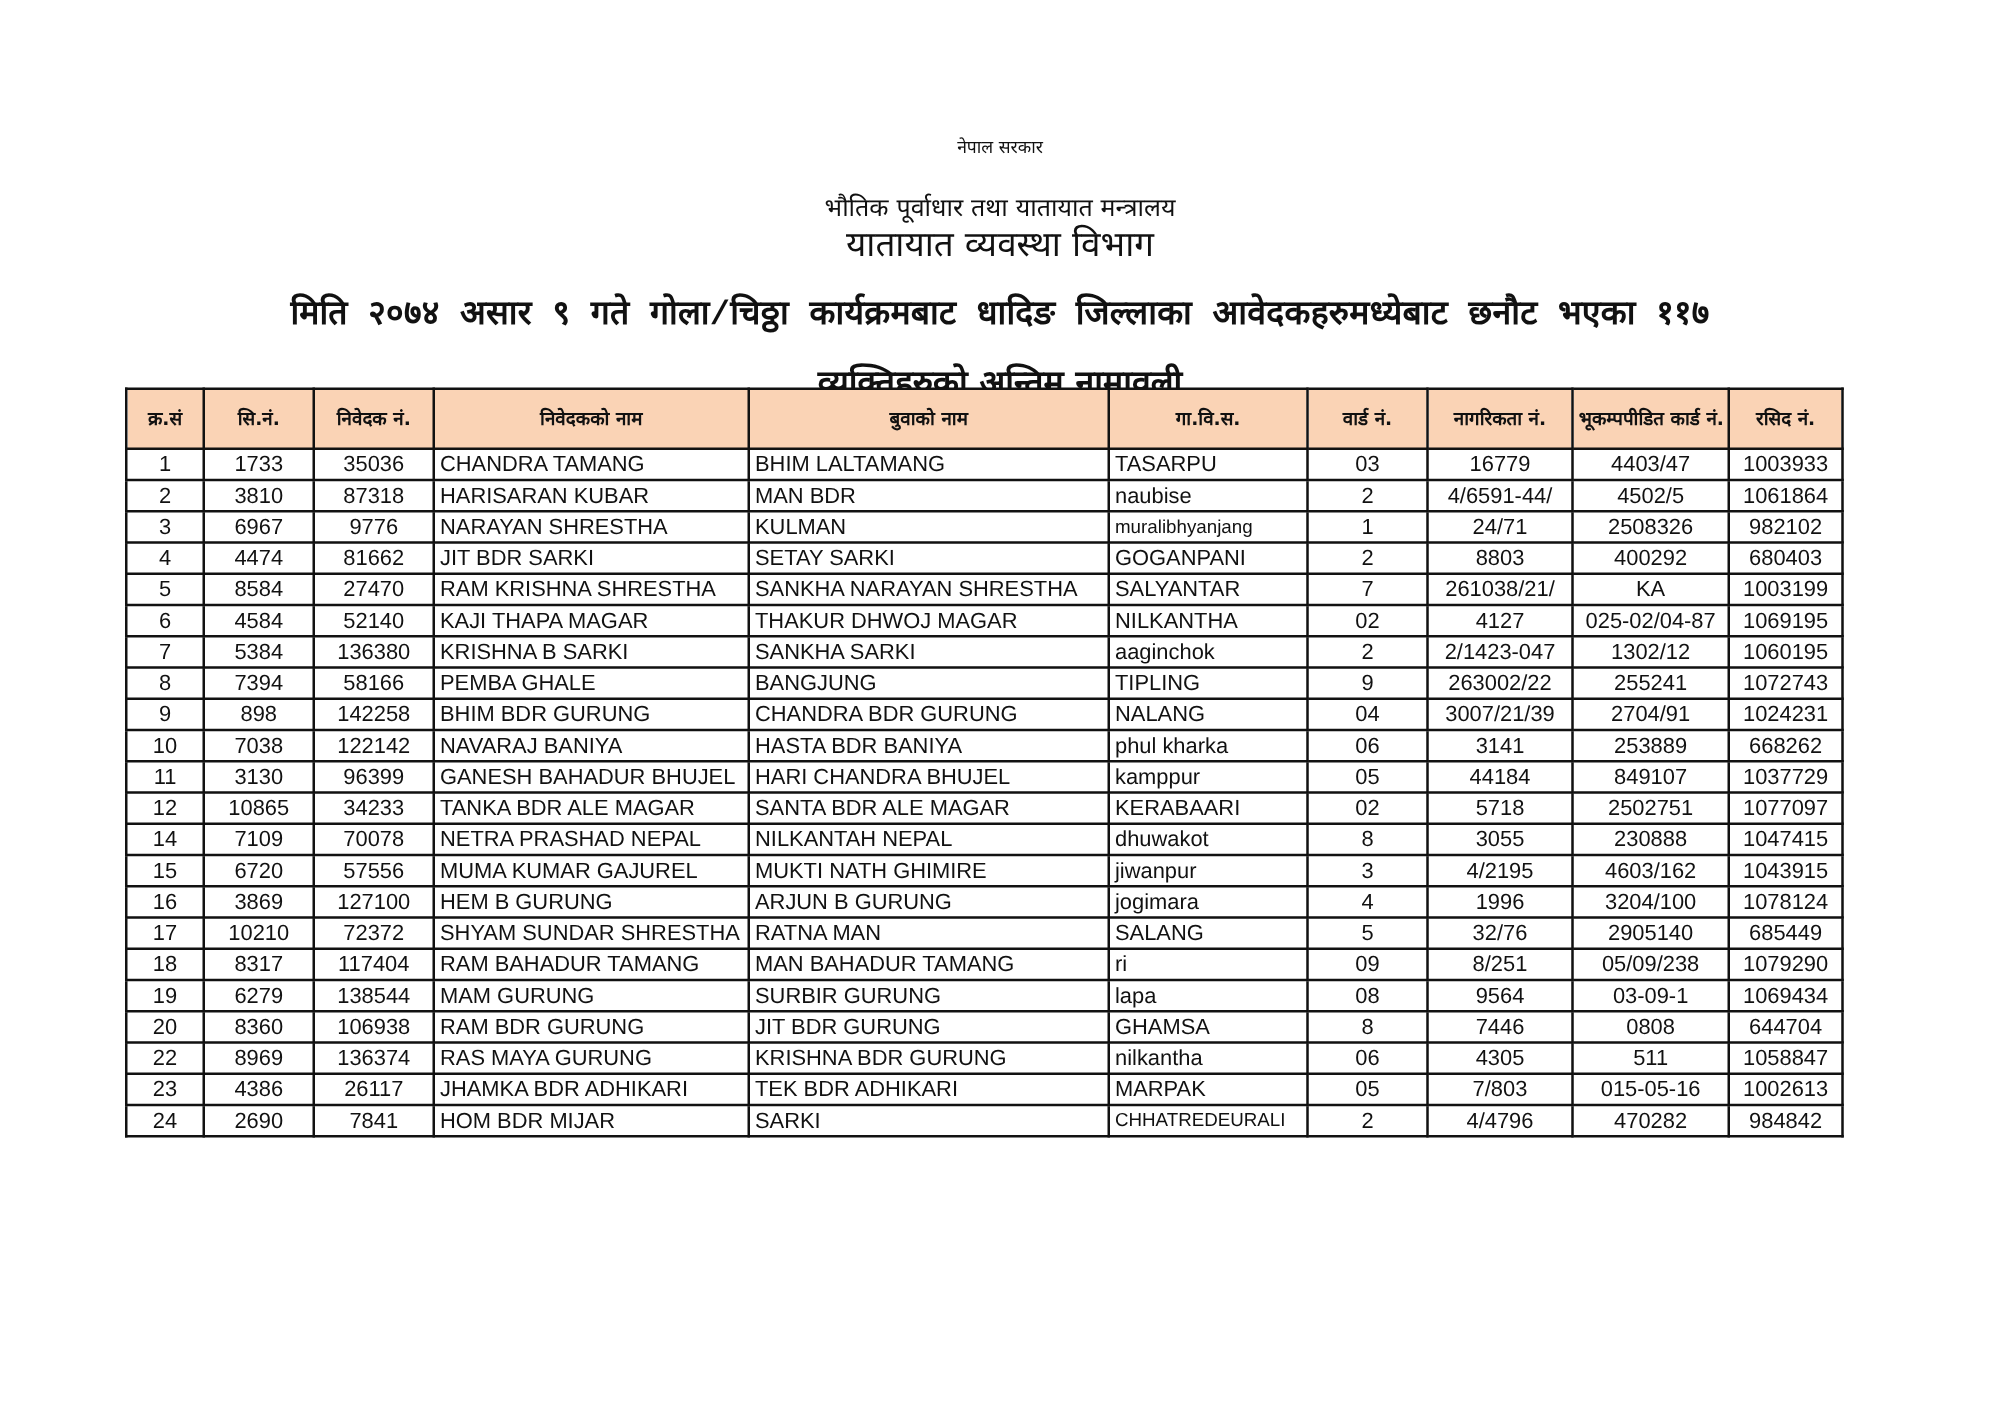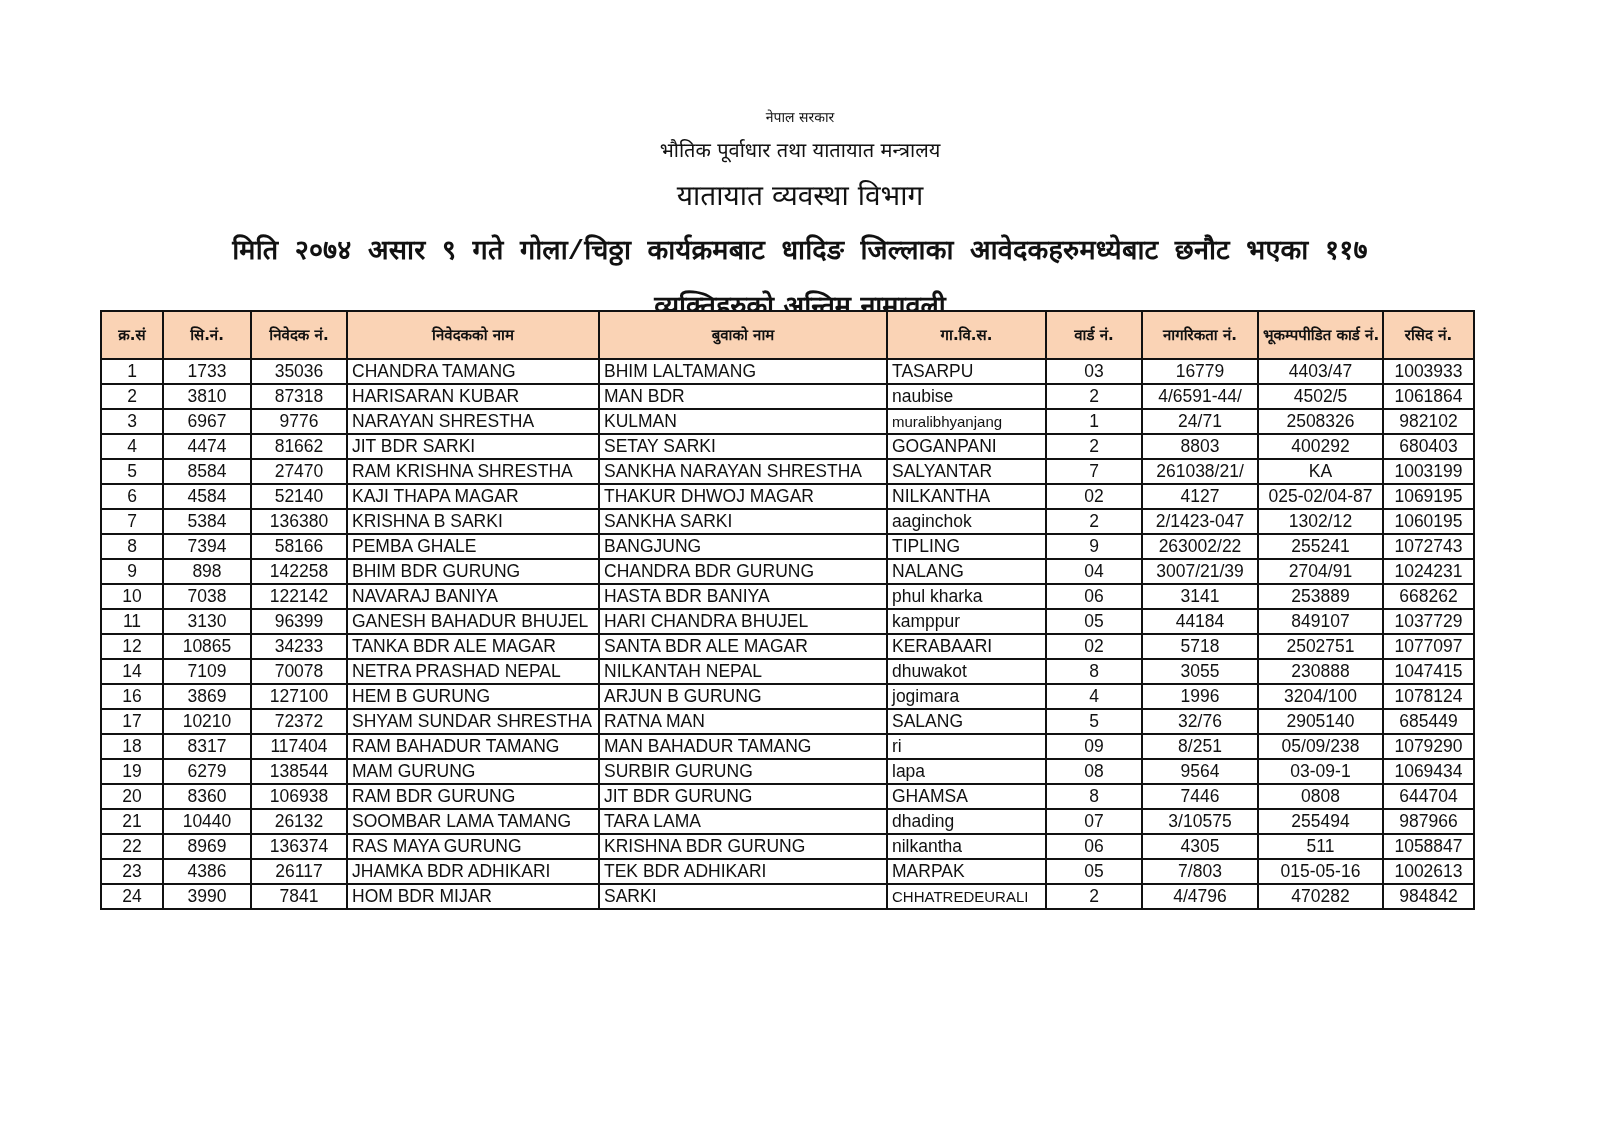--- a/index.html
+++ b/index.html
@@ -1,19 +1,19 @@
 <!DOCTYPE html>
 <html><head>
 <meta charset="utf-8">
 <style>
   html, body { margin:0; padding:0; background:#ffffff; }
   body { width:1600px; height:1131px; position:relative; overflow:hidden; font-family:"Liberation Sans", sans-serif; color:#111; }
   .hdr { position:absolute; left:0; width:1600px; text-align:center; font-family:"DejaVu Sans", sans-serif; }
   .gov { top:107px; font-size:14px; }
-  .ministry { top:136px; font-size:20px; }
+  .ministry { top:152px; font-size:20px; }
   .dept { top:175px; font-size:28px; }
   .title1 { top:230px; font-size:27px; font-weight:bold; letter-spacing:0.2px;font-family:Liberation Mono, monospace; }
   .title2 { top:286px; font-size:27px; font-weight:bold; }
   table { position:absolute; left:100px; top:310px; border-collapse:collapse; table-layout:fixed; width:1373px; }
   th, td { border:2px solid #111; padding:0 4px; white-space:nowrap; overflow:hidden; }
   th { background:#fad3b5; height:46px; font-family:"DejaVu Sans", sans-serif; font-size:15px; font-weight:bold; line-height:17px; }
   td { height:23px; font-size:17.5px; line-height:23px; }
   td.c { text-align:center; }
   td.l { text-align:left; }
   td.small { font-size:15px; }
@@ -205,20 +205,32 @@
         <td class="c">70078</td>
         <td class="l">NETRA PRASHAD NEPAL</td>
         <td class="l">NILKANTAH NEPAL</td>
         <td class="l">dhuwakot</td>
         <td class="c">8</td>
         <td class="c">3055</td>
         <td class="c">230888</td>
         <td class="c">1047415</td>
       </tr>
       <tr>
+        <td class="c">15</td>
+        <td class="c">6720</td>
+        <td class="c">57556</td>
+        <td class="l">MUMA KUMAR GAJUREL</td>
+        <td class="l">MUKTI NATH GHIMIRE</td>
+        <td class="l">jiwanpur</td>
+        <td class="c">3</td>
+        <td class="c">4/2195</td>
+        <td class="c">4603/162</td>
+        <td class="c">1043915</td>
+      </tr>
+      <tr>
         <td class="c">16</td>
         <td class="c">3869</td>
         <td class="c">127100</td>
         <td class="l">HEM B GURUNG</td>
         <td class="l">ARJUN B GURUNG</td>
         <td class="l">jogimara</td>
         <td class="c">4</td>
         <td class="c">1996</td>
         <td class="c">3204/100</td>
         <td class="c">1078124</td>
@@ -265,32 +277,20 @@
         <td class="c">106938</td>
         <td class="l">RAM BDR GURUNG</td>
         <td class="l">JIT BDR GURUNG</td>
         <td class="l">GHAMSA</td>
         <td class="c">8</td>
         <td class="c">7446</td>
         <td class="c">0808</td>
         <td class="c">644704</td>
       </tr>
       <tr>
-        <td class="c">21</td>
-        <td class="c">10440</td>
-        <td class="c">26132</td>
-        <td class="l">SOOMBAR LAMA TAMANG</td>
-        <td class="l">TARA LAMA</td>
-        <td class="l">dhading</td>
-        <td class="c">07</td>
-        <td class="c">3/10575</td>
-        <td class="c">255494</td>
-        <td class="c">987966</td>
-      </tr>
-      <tr>
         <td class="c">22</td>
         <td class="c">8969</td>
         <td class="c">136374</td>
         <td class="l">RAS MAYA GURUNG</td>
         <td class="l">KRISHNA BDR GURUNG</td>
         <td class="l">nilkantha</td>
         <td class="c">06</td>
         <td class="c">4305</td>
         <td class="c">511</td>
         <td class="c">1058847</td>
@@ -302,21 +302,21 @@
         <td class="l">JHAMKA BDR ADHIKARI</td>
         <td class="l">TEK BDR ADHIKARI</td>
         <td class="l">MARPAK</td>
         <td class="c">05</td>
         <td class="c">7/803</td>
         <td class="c">015-05-16</td>
         <td class="c">1002613</td>
       </tr>
       <tr>
         <td class="c">24</td>
-        <td class="c">3990</td>
+        <td class="c">2690</td>
         <td class="c">7841</td>
         <td class="l">HOM BDR MIJAR</td>
         <td class="l">SARKI</td>
         <td class="l small">CHHATREDEURALI</td>
         <td class="c">2</td>
         <td class="c">4/4796</td>
         <td class="c">470282</td>
         <td class="c">984842</td>
       </tr>
     </tbody>

